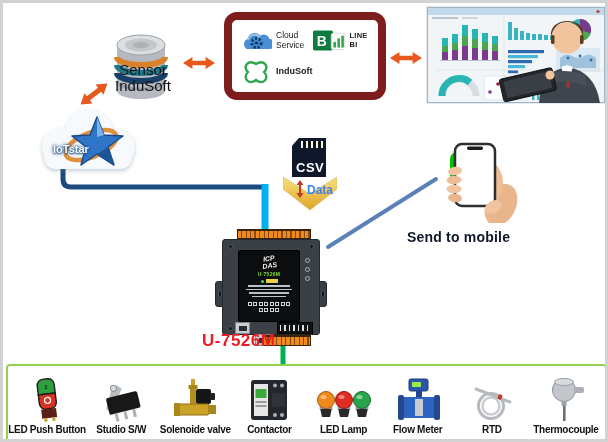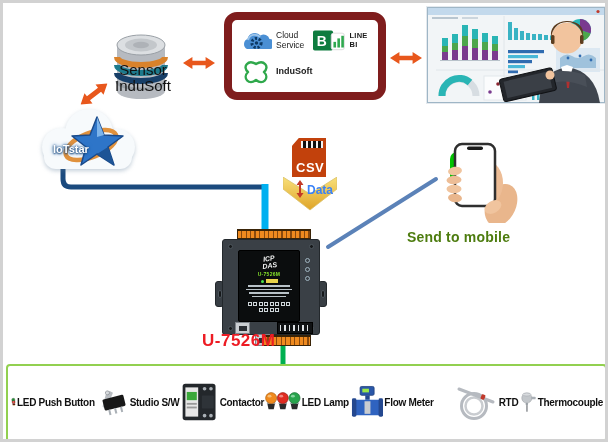--- a/index.html
+++ b/index.html
@@ -20,32 +20,32 @@
   .cb-cell{display:flex;align-items:center;gap:4px;overflow:visible}
   .cb-label{font-size:8.5px;color:#1a1a1a;line-height:1.12}
   .cb-label.bold{font-weight:bold}
   .cb-label.caps{font-weight:bold;font-size:7.5px;letter-spacing:.2px}
   
   .dashboard{border:1px solid #9fb6c6;background:#f4f6f8;box-shadow:0 0 0 1px #e4e9ee}
   
   .iotstar-label{position:absolute;left:22px;top:38px;color:#fff;font-weight:bold;font-size:11px;
     text-shadow:0 0 2px #1b4a7e,0 1px 2px #1b4a7e,0 0 4px #2a6db5}
   
-  .csv{background:#c2410c;clip-path:polygon(0 20%,20% 0,100% 0,100% 100%,0 100%);position:relative}
+  .csv{background:#0f172a;clip-path:polygon(0 20%,20% 0,100% 0,100% 100%,0 100%);position:relative}
   .csv-pins{position:absolute;top:3px;right:3px;width:22px;height:7px;
     background:repeating-linear-gradient(90deg,#f2f2f2 0 2px,#101010 2px 5px)}
   .csv-label{position:absolute;left:4px;bottom:2px;color:#fff;font-weight:bold;font-size:13px;letter-spacing:.5px}
   
   .data-text{position:absolute;left:24px;top:6px;color:#3b82f6;font-weight:bold;font-size:12px}
   
   .lineapp{background:var(--line-app-green);border-radius:7px;position:relative}
   .line-bubble{position:absolute;left:5px;top:7px;width:21px;height:14px;background:#fff;border-radius:7px;
     display:flex;align-items:center;justify-content:center;font-size:6px;font-weight:bold;color:var(--line-app-green)}
   .line-bubble:after{content:"";position:absolute;left:3px;bottom:-3px;border:3px solid transparent;border-top-color:#fff;border-left-color:#fff}
-  .caption{font-size:14px;font-weight:600;color:#4d7c0f;letter-spacing:.2px}
+  .caption{font-size:14px;font-weight:600;color:#0f172a;letter-spacing:.2px}
   
   .device{width:104px;height:124px}
   .dev-term{background:repeating-linear-gradient(90deg,#ef8a1f 0 3px,#8a4a0e 3px 4.5px);border:1px solid #3a2408;border-top-width:2px}
   .dev-body{background:#3a4046;border:1px solid #23282c;border-radius:3px}
   .dev-hole{width:5px;height:5px;border-radius:50%;background:#15181a;border:1px solid #4c545b}
   .dev-ear{background:#383e44;border:1px solid #23282c;border-radius:3px;display:flex;align-items:center;justify-content:center}
   .dev-ear .dev-hole{width:4px;height:8px;border-radius:3px}
   .dev-panel{background:#0b0d0e;border:1px solid #000;border-radius:2px;display:flex;flex-direction:column;align-items:center;padding-top:5px}
   .dev-logo{color:#f2f2f2;font-weight:bold;font-style:italic;font-size:7px;line-height:.95;text-align:center;transform:rotate(-8deg)}
   .dev-model{color:#86e32a;font-weight:bold;font-size:5px;margin-top:2px;letter-spacing:.3px}
@@ -56,21 +56,21 @@
   .dev-dots{display:flex;gap:1.5px;margin-top:5px}
   .dev-dots div{width:4px;height:4px;border:1px solid #cfd6da}
   .dev-led{width:5px;height:5px;border:1px solid #9fb4c0;border-radius:50%;margin-bottom:4px}
   .dev-rj45{width:15px;height:12px;background:#caced2;border:1px solid #7e848a;position:relative}
   .dev-rj45:after{content:"";position:absolute;left:3px;top:3px;width:8px;height:5px;background:#2a2e33}
   .dev-dip{background:#101214;border:1px solid #000;padding:2px;}
   .dev-dip div{height:100%;background:repeating-linear-gradient(90deg,#dfe3e6 0 1.5px,transparent 1.5px 4.5px)}
   .model-red{font-size:17px;font-weight:bold;color:var(--model-red);letter-spacing:.5px}
   
   .fieldbox{border:2.5px solid var(--field-box-border);border-radius:4px;background:#fff;display:flex;align-items:stretch;padding:2px 2px}
-  .fd-item{flex:1;display:flex;flex-direction:row;align-items:center;justify-content:flex-end;padding-bottom:3px;min-width:0}
+  .fd-item{flex:1;display:flex;flex-direction:column;align-items:center;justify-content:flex-end;padding-bottom:3px;min-width:0}
   .fd-label{font-size:10px;font-weight:bold;color:#111;white-space:nowrap;letter-spacing:-.3px;margin-top:1px}
 </style>
 </head>
 <body>
 
 <div class="canvas">
 
   <svg class="abs" style="left:0;top:0;width:608px;height:442px;z-index:0;pointer-events:none">
     <path d="M60 166 L60 176 Q60 184 68 184 L262 184" fill="none" style="stroke:var(--link-dark-blue)" stroke-width="5"></path>
     <path d="M262 181 L262 229" fill="none" style="stroke:var(--link-cyan)" stroke-width="7"></path>
@@ -383,20 +383,33 @@
           <circle cx="22" cy="6" r="3" fill="#d8dbde" stroke="#8a8f94"></circle>
           <rect x="12" y="14" width="32" height="17" rx="2" fill="#181818"></rect>
           <rect x="17" y="31" width="3" height="8" fill="#aab0b6"></rect>
           <rect x="26" y="31" width="3" height="8" fill="#aab0b6"></rect>
           <rect x="35" y="31" width="3" height="8" fill="#aab0b6"></rect>
         </g>
       </svg>
       <div class="fd-label">Studio S/W</div>
     </div>
 
+    <div class="fd-item">
+      <svg width="46" height="46" viewBox="0 0 46 46">
+        <rect x="19" y="2" width="4" height="8" fill="#c9a227"></rect>
+        <rect x="16.5" y="8" width="9" height="4" fill="#a8871c"></rect>
+        <rect x="18" y="12" width="6" height="16" fill="#b3901e"></rect>
+        <rect x="24" y="12" width="15" height="15" rx="2" fill="#161616"></rect>
+        <rect x="38" y="16" width="5" height="7" rx="1" fill="#222"></rect>
+        <rect x="6" y="27" width="31" height="11" rx="2" fill="#c9a227" stroke="#8f6f14"></rect>
+        <rect x="2" y="26" width="6" height="13" fill="#a8871c"></rect>
+        <rect x="36" y="28" width="8" height="9" fill="#a8871c"></rect>
+      </svg>
+      <div class="fd-label">Solenoide valve</div>
+    </div>
 
     <div class="fd-item">
       <svg width="44" height="46" viewBox="0 0 44 46">
         <rect x="4" y="3" width="36" height="40" rx="3" fill="#23272b"></rect>
         <rect x="7" y="7" width="14" height="32" fill="#e7e7e7"></rect>
         <rect x="8.5" y="12" width="11" height="9" fill="#3aa83a"></rect>
         <rect x="8.5" y="24" width="11" height="2" fill="#999"></rect>
         <rect x="8.5" y="28" width="11" height="2" fill="#999"></rect>
         <circle cx="28" cy="8.5" r="2" fill="#aab0b6"></circle>
           <circle cx="35" cy="8.5" r="2" fill="#aab0b6"></circle>

